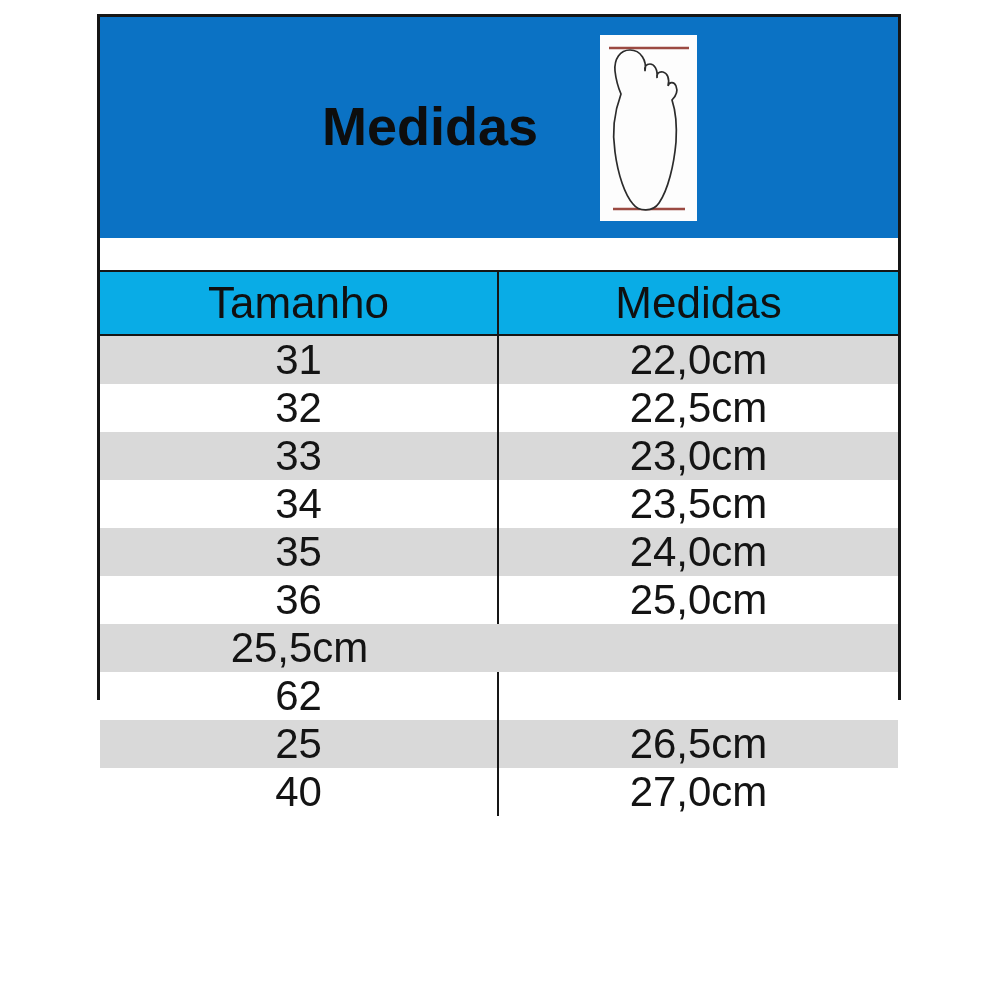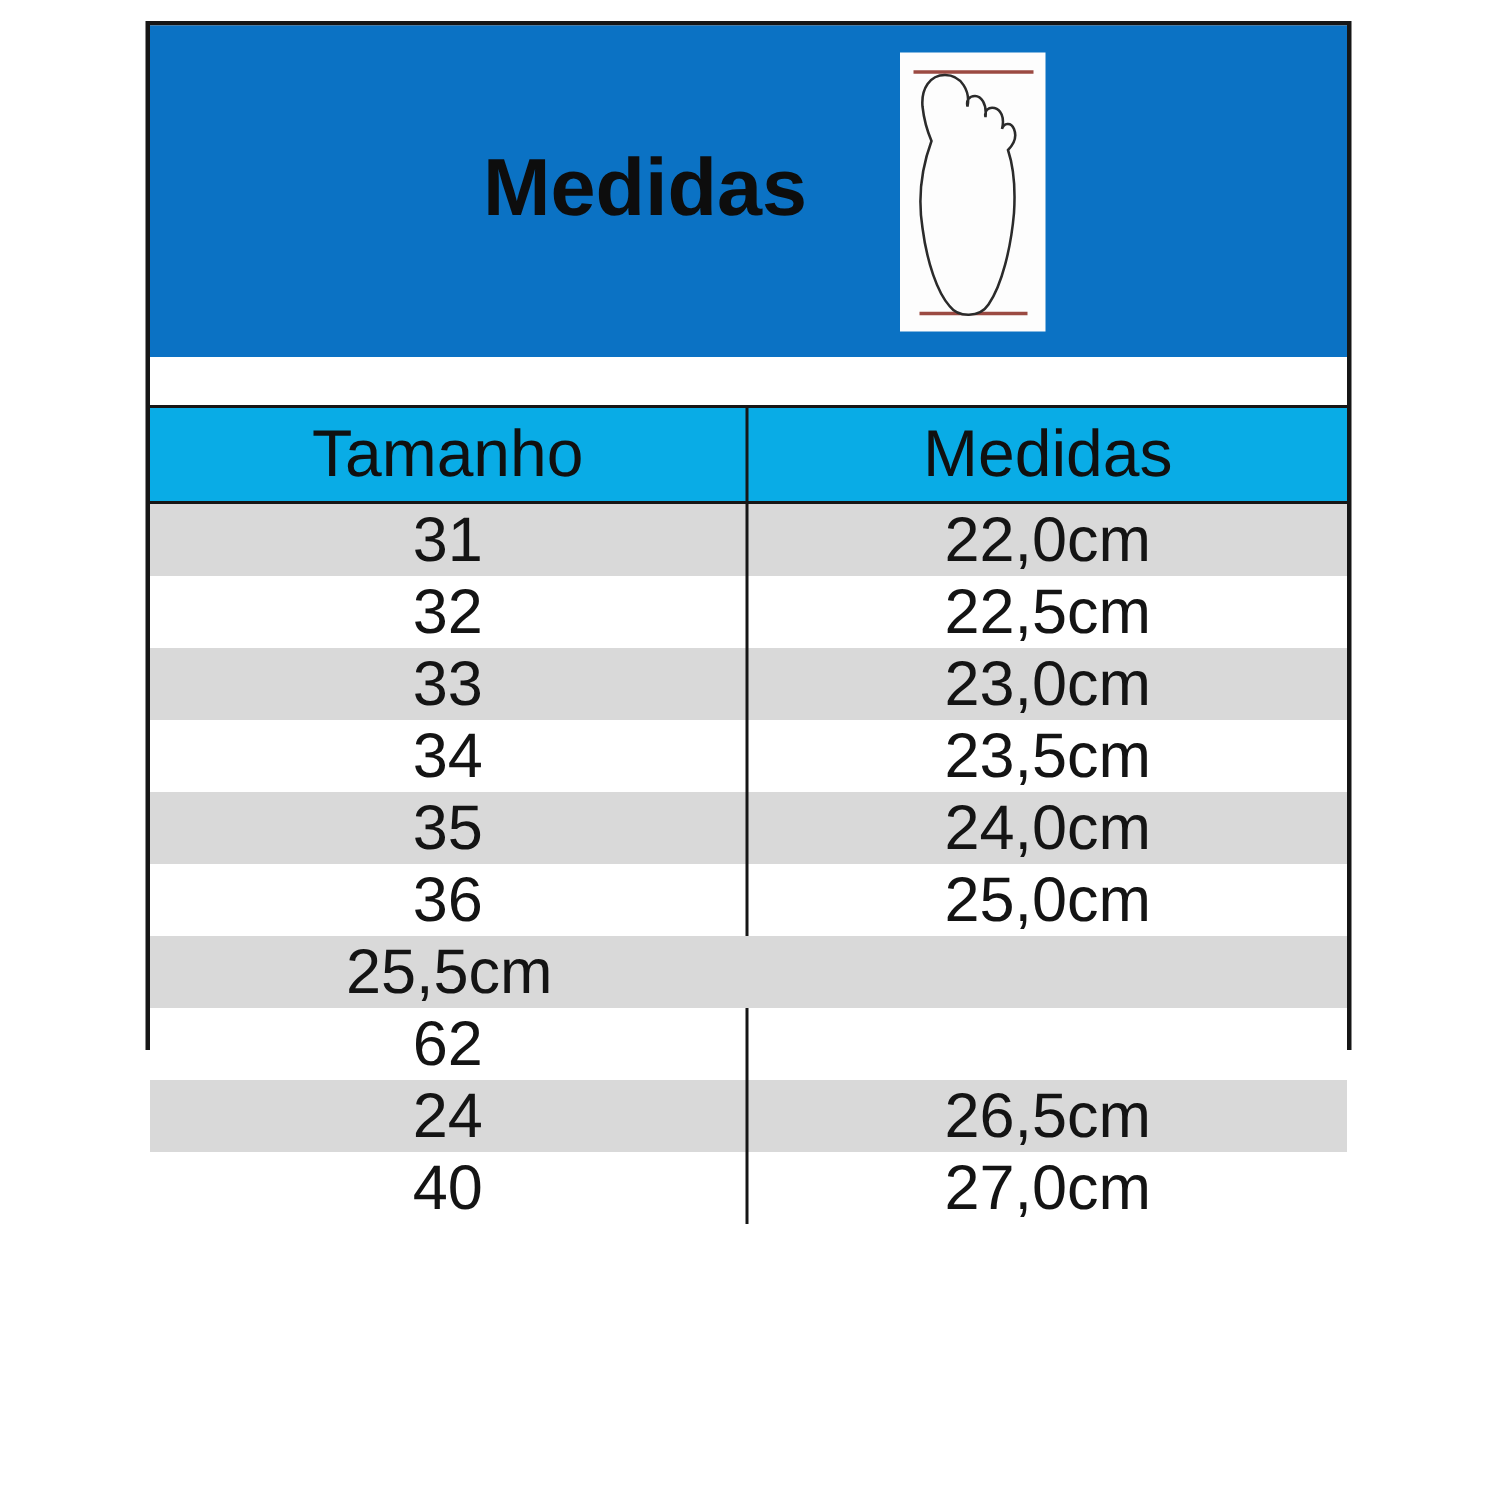--- a/index.html
+++ b/index.html
@@ -151,21 +151,21 @@
       <div class="cell size">36</div>
       <div class="cell insole">25,0cm</div>
     </div>
     <div class="row">
       <div class="cell insole">25,5cm</div>
     </div>
     <div class="row">
       <div class="cell size">62</div>
     </div>
     <div class="row">
-      <div class="cell size">24</div>
+      <div class="cell size">25</div>
       <div class="cell insole">26,5cm</div>
     </div>
     <div class="row">
       <div class="cell size">40</div>
       <div class="cell insole">27,0cm</div>
     </div>
   </div>
 
 </div>
 

